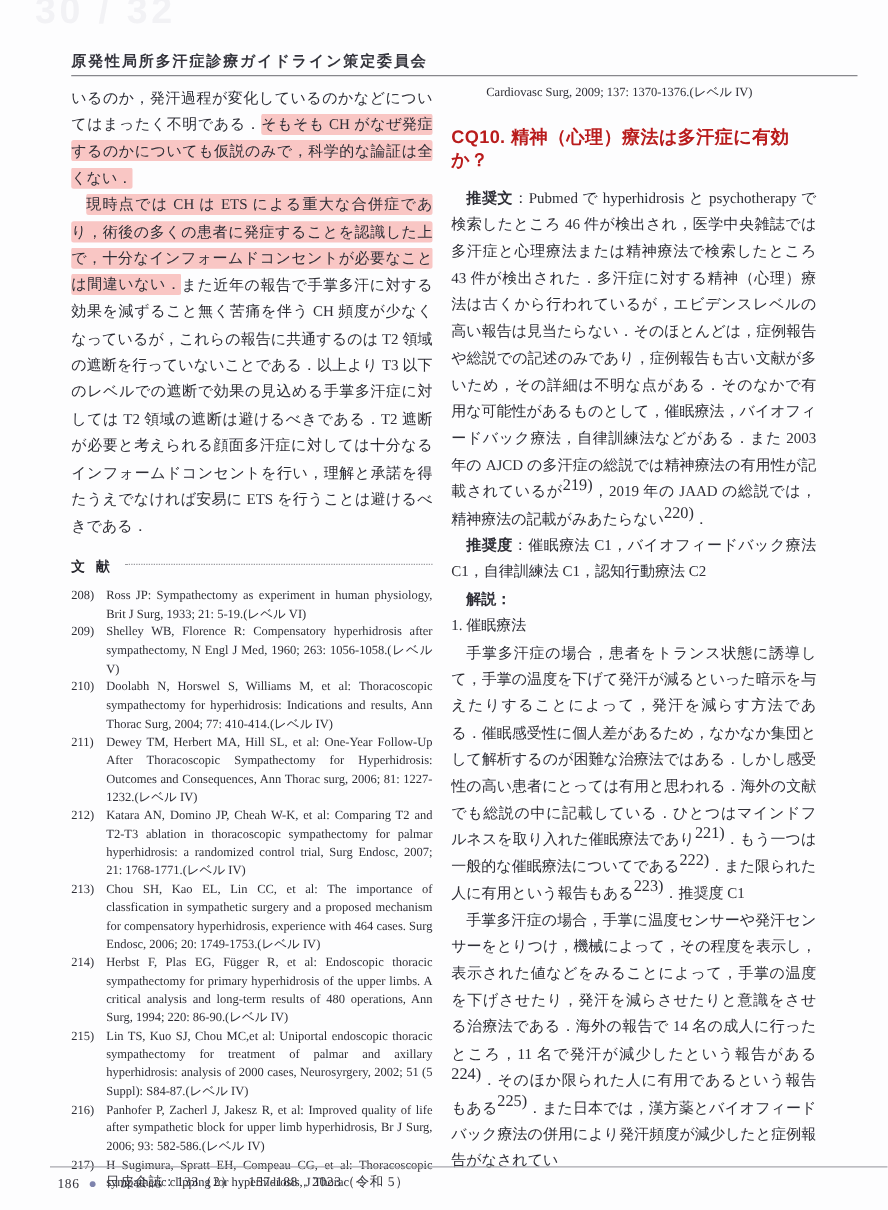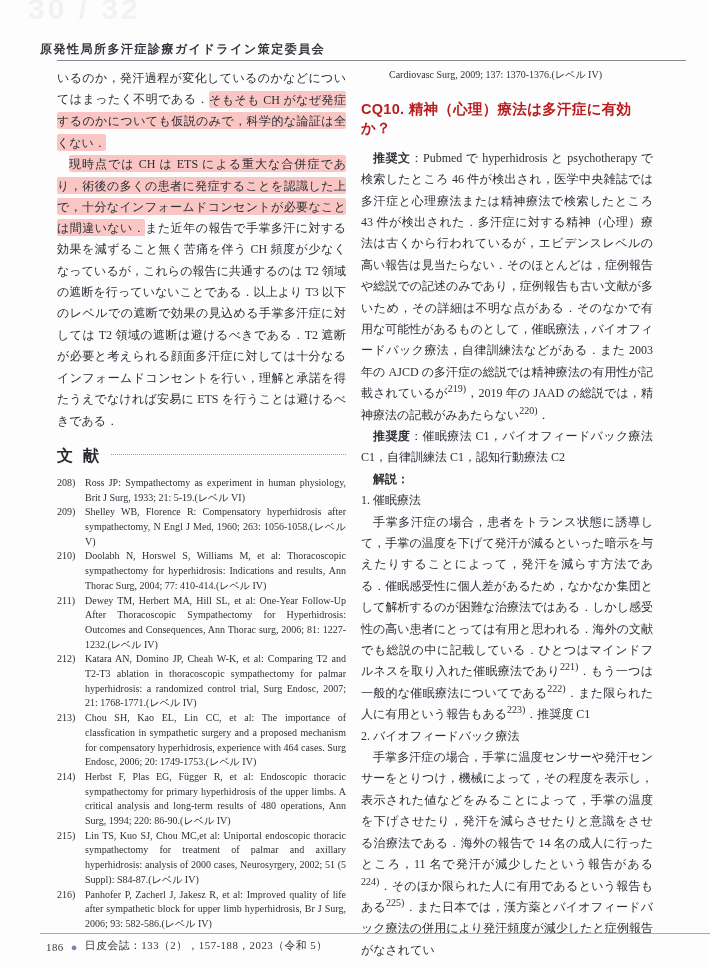--- a/index.html
+++ b/index.html
@@ -13,21 +13,21 @@
     -webkit-font-smoothing:antialiased;
   }
   .page{position:absolute;inset:0;background:#fdfdfe;}
   .watermark{
     position:absolute;left:28px;top:-8px;
     font-family:"Liberation Sans", sans-serif;
     font-weight:bold;font-size:30px;letter-spacing:3px;
     color:#f2f2f5;user-select:none;
   }
   .header-title{
-    position:absolute;left:40px;top:41px;
+    position:absolute;left:57px;top:41px;
     font-size:12px;font-weight:bold;letter-spacing:1.5px;
     color:#35353d;
   }
   .header-rule{
     position:absolute;left:57px;right:24px;top:60px;
     border-top:1.6px solid #87878c;
   }
   .col{position:absolute;top:68px;}
   .col-left{left:57px;width:289px;}
   .col-right{left:361px;width:292px;}
@@ -41,42 +41,42 @@
     border-radius:2px;
     padding:1.5px 0;
     box-decoration-break:clone;
     -webkit-box-decoration-break:clone;
   }
   .refs-heading{
     display:flex;align-items:center;
     margin:14px 0 9px 0;
   }
   .refs-heading .label{
-    font-weight:bold;font-size:16px;letter-spacing:3px;color:#26262e;
+    font-weight:bold;font-size:11px;letter-spacing:3px;color:#26262e;
   }
   .refs-heading .dots{
     flex:1;margin-left:9px;height:0;
     border-bottom:1.6px dotted #9a9a9e;
     transform:translateY(-2px);
   }
   .ref{
     display:flex;
     font-size:10px;line-height:14.7px;
   }
   .ref-num{width:28px;flex-shrink:0;padding-right:3px;box-sizing:border-box;}
   .ref-text{flex:1;text-align:justify;}
   .cq-heading{
     margin:17px 0 0 0;
     font-family:"Liberation Sans", sans-serif;
     font-weight:bold;font-size:14.5px;letter-spacing:0.3px;
     color:#b91c1c;
   }
   .rc-body{margin-top:10px;}
   .b{font-weight:bold;}
-  sup{font-size:10px;line-height:0;vertical-align:super;}
+  sup{font-size:13px;line-height:0;vertical-align:super;}
   .footer-rule{
     position:absolute;left:40px;right:0;top:933px;
     border-top:1.2px solid #a8a8ae;
   }
   .footer{
     position:absolute;left:46px;top:939px;
     font-size:10.8px;color:#33333b;
     display:flex;align-items:flex-end;gap:7px;
     letter-spacing:0.5px;
   }
@@ -130,41 +130,44 @@
       <span class="ref-text">Herbst F, Plas EG, Függer R, et al: Endoscopic thoracic sympathectomy for primary hyperhidrosis of the upper limbs. A critical analysis and long-term results of 480 operations, Ann Surg, 1994; 220: 86-90.(レベル IV)</span>
     </div>
     <div class="ref">
       <span class="ref-num">215)</span>
       <span class="ref-text">Lin TS, Kuo SJ, Chou MC,et al: Uniportal endoscopic thoracic sympathectomy for treatment of palmar and axillary hyperhidrosis: analysis of 2000 cases, Neurosyrgery, 2002; 51 (5 Suppl): S84-87.(レベル IV)</span>
     </div>
     <div class="ref">
       <span class="ref-num">216)</span>
       <span class="ref-text">Panhofer P, Zacherl J, Jakesz R, et al: Improved quality of life after sympathetic block for upper limb hyperhidrosis, Br J Surg, 2006; 93: 582-586.(レベル IV)</span>
     </div>
+    <div class="ref">
+      <span class="ref-num">217)</span>
+      <span class="ref-text">H Sugimura, Spratt EH, Compeau CG, et al: Thoracoscopic sympathetic clipping for hyperhidrosis, J Thorac</span>
+    </div>
   </div>
 
   <div class="col col-right">
     <div class="ref">
       <span class="ref-num"></span>
       <span class="ref-text">Cardiovasc Surg, 2009; 137: 1370-1376.(レベル IV)</span>
     </div>
 
     <h2 class="cq-heading">CQ10. 精神（心理）療法は多汗症に有効か？</h2>
 
     <div class="rc-body">
       <p class="para indent"><span class="b">推奨文</span><span>：Pubmed で hyperhidrosis と psychotherapy で検索したところ 46 件が検出され，医学中央雑誌では多汗症と心理療法または精神療法で検索したところ 43 件が検出された．多汗症に対する精神（心理）療法は古くから行われているが，エビデンスレベルの高い報告は見当たらない．そのほとんどは，症例報告や総説での記述のみであり，症例報告も古い文献が多いため，その詳細は不明な点がある．そのなかで有用な可能性があるものとして，催眠療法，バイオフィードバック療法，自律訓練法などがある．また 2003 年の AJCD の多汗症の総説では精神療法の有用性が記載されているが</span><sup>219)</sup><span>，2019 年の JAAD の総説では，精神療法の記載がみあたらない</span><sup>220)</sup><span>．</span></p>
 
       <p class="para indent"><span class="b">推奨度</span><span>：催眠療法 C1，バイオフィードバック療法 C1，自律訓練法 C1，認知行動療法 C2</span></p>
 
       <p class="para indent b">解説：</p>
 
       <p class="para">1. 催眠療法</p>
       <p class="para indent"><span>手掌多汗症の場合，患者をトランス状態に誘導して，手掌の温度を下げて発汗が減るといった暗示を与えたりすることによって，発汗を減らす方法である．催眠感受性に個人差があるため，なかなか集団として解析するのが困難な治療法ではある．しかし感受性の高い患者にとっては有用と思われる．海外の文献でも総説の中に記載している．ひとつはマインドフルネスを取り入れた催眠療法であり</span><sup>221)</sup><span>．もう一つは一般的な催眠療法についてである</span><sup>222)</sup><span>．また限られた人に有用という報告もある</span><sup>223)</sup><span>．推奨度 C1</span></p>
 
-      <p class="para">2. バイオフィードバック療法</p>
       <p class="para indent"><span>手掌多汗症の場合，手掌に温度センサーや発汗センサーをとりつけ，機械によって，その程度を表示し，表示された値などをみることによって，手掌の温度を下げさせたり，発汗を減らさせたりと意識をさせる治療法である．海外の報告で 14 名の成人に行ったところ，11 名で発汗が減少したという報告がある</span><sup>224)</sup><span>．そのほか限られた人に有用であるという報告もある</span><sup>225)</sup><span>．また日本では，漢方薬とバイオフィードバック療法の併用により発汗頻度が減少したと症例報告がなされてい</span></p>
     </div>
   </div>
 
   <div class="footer-rule"></div>
   <div class="footer">
     <span>186</span>
     <span class="bullet">●</span>
     <span>日皮会誌：133（2），157-188，2023（令和 5）</span>
   </div>

